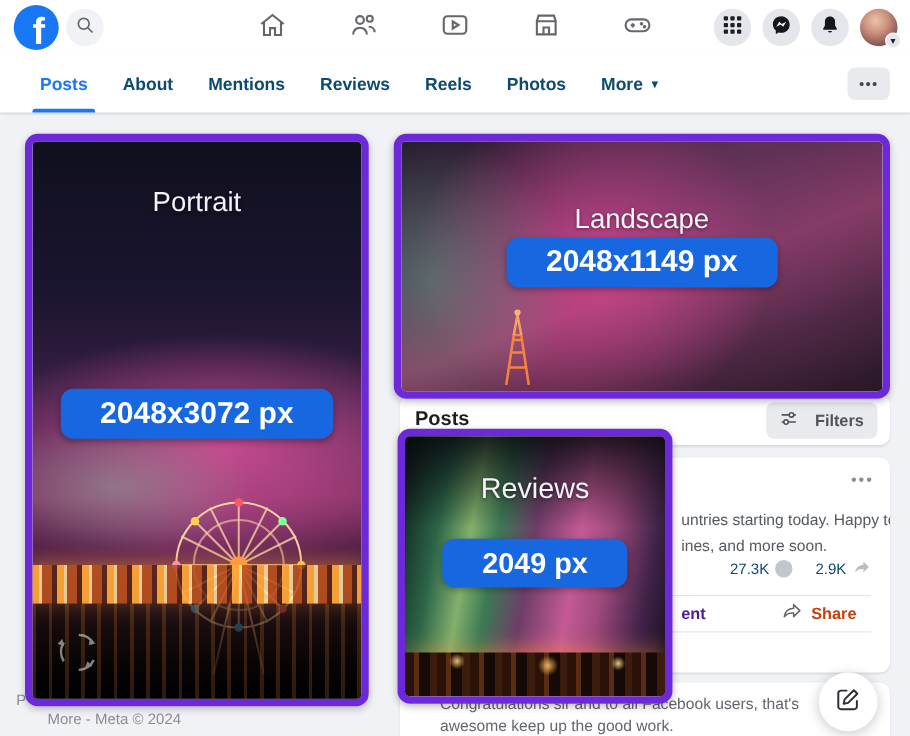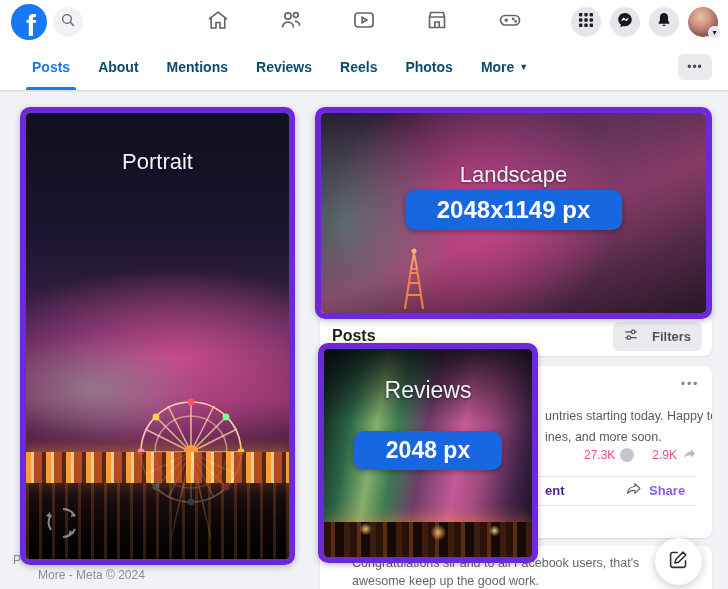--- a/index.html
+++ b/index.html
@@ -47,30 +47,30 @@
   .posts-title { font-size:16px; font-weight:bold; color:#1c1e21; }
   .filters-btn { display:flex; align-items:center; gap:14px; background:#e9eaed; border-radius:6px;
           padding:6px 11px; font-size:13px; font-weight:bold; color:#50535a; cursor:pointer; }
 
   .post-card { left:320px; top:366px; width:392px; height:172px; overflow:hidden; }
   .post-menu { position:absolute; top:10px; right:13px; color:#8a8d91; font-size:13px;
           letter-spacing:1.5px; cursor:pointer; }
   .post-text { position:absolute; left:225px; top:40px; font-size:12.5px; line-height:21px;
           color:#555a61; white-space:nowrap; }
   .post-stats { position:absolute; top:80px; right:15px; display:flex; align-items:center; gap:5px;
-          font-size:12px; color:#ec4899; cursor:pointer; }
+          font-size:12px; color:#0c4a6e; cursor:pointer; }
   .stat-gap { width:8px; }
   .like-dot { width:14px; height:14px; border-radius:50%; background:#c3c7cc; display:inline-block; }
   .divider { position:absolute; left:15px; right:15px; height:1px; background:#e4e6eb; }
   .d1 { top:110px; } .d2 { top:139px; }
   .action-row { position:absolute; top:113px; left:0; right:0; height:24px; }
   .comment-frag { position:absolute; left:225px; top:4px; font-size:13px; font-weight:bold;
           color:#4c1d95; cursor:pointer; }
   .share-btn { position:absolute; left:305px; top:1px; display:flex; align-items:center; gap:7px;
-          font-size:13px; font-weight:bold; color:#8b5cf6; cursor:pointer; }
+          font-size:13px; font-weight:bold; color:#c2410c; cursor:pointer; }
 
   .post-card2 { left:320px; top:546px; width:392px; height:43px; border-radius:8px 8px 0 0; }
   .post2-text { position:absolute; left:32px; top:8px; font-size:12.5px; line-height:18px; color:#62666d; }
 
   
   .footer-frag { position:absolute; left:13px; top:553px; font-size:12px; color:#8a8d91; z-index:1; }
   .footer-meta { position:absolute; left:38px; top:568px; font-size:12px; color:#8a8d91; z-index:1; cursor:pointer; }
 
   
   .overlay { position:absolute; border:6px solid #6d28d9; border-radius:10px; z-index:5;
@@ -351,20 +351,21 @@
       <div class="pier-lights"></div>
       <div class="water-reflect"></div>
       <div class="watermark">
         <svg width="38" height="38" viewBox="0 0 38 38" fill="none" stroke="#ffffff" stroke-width="2">
           <path d="M19 5 a14 14 0 0 1 12 7 M31 25 a14 14 0 0 1 -12 8 M7 26 a14 14 0 0 1 0 -15"></path>
           <path d="M28 8 l4 4 -5 1 z M30 30 l-6 1 2 -5 z M6 8 l1 6 -5 -2 z" fill="#ffffff" stroke="none"></path>
         </svg>
       </div>
     </div>
     <div class="ov-title t-portrait">Portrait</div>
+    <div class="ov-pill p-portrait">2048x3072 px</div>
   </div>
 
   <div class="overlay ov-landscape">
     <div class="ov-img img-landscape">
       <div class="tower">
         <svg width="60" height="70" viewBox="0 0 60 70" fill="none" stroke="#ff8c3a" stroke-width="2" opacity="0.9">
           <path d="M22 70 L28 30 L34 30 L40 70"></path>
           <path d="M24 56 h14 M25 44 h12 M27 34 h8"></path>
           <path d="M28 30 L31 14 L34 30" stroke="#ffab60"></path>
           <circle cx="31" cy="12" r="2.5" fill="#ffc070" stroke="none"></circle>
@@ -374,21 +375,21 @@
     <div class="ov-title t-landscape">Landscape</div>
     <div class="ov-pill p-landscape">2048x1149 px</div>
   </div>
 
   <div class="overlay ov-square">
     <div class="ov-img img-square">
       <div class="city-glow"></div>
       <div class="skyline"></div>
     </div>
     <div class="ov-title t-square">Reviews</div>
-    <div class="ov-pill p-square">2048 px</div>
+    <div class="ov-pill p-square">2049 px</div>
   </div>
 
   <div class="fab">
     <span>
       <svg width="21" height="21" viewBox="0 0 24 24" fill="none" stroke="#2c2e33" stroke-width="1.8" stroke-linecap="round" stroke-linejoin="round">
         <path d="M20 13.5 V18.5 a2.5 2.5 0 0 1 -2.5 2.5 H5.5 A2.5 2.5 0 0 1 3 18.5 V6.5 A2.5 2.5 0 0 1 5.5 4 H10.5"></path>
         <path d="M17.2 3.6 l3.2 3.2 L12 15.2 l-4 0.8 0.8 -4 z"></path>
       </svg>
     </span>
   </div>

